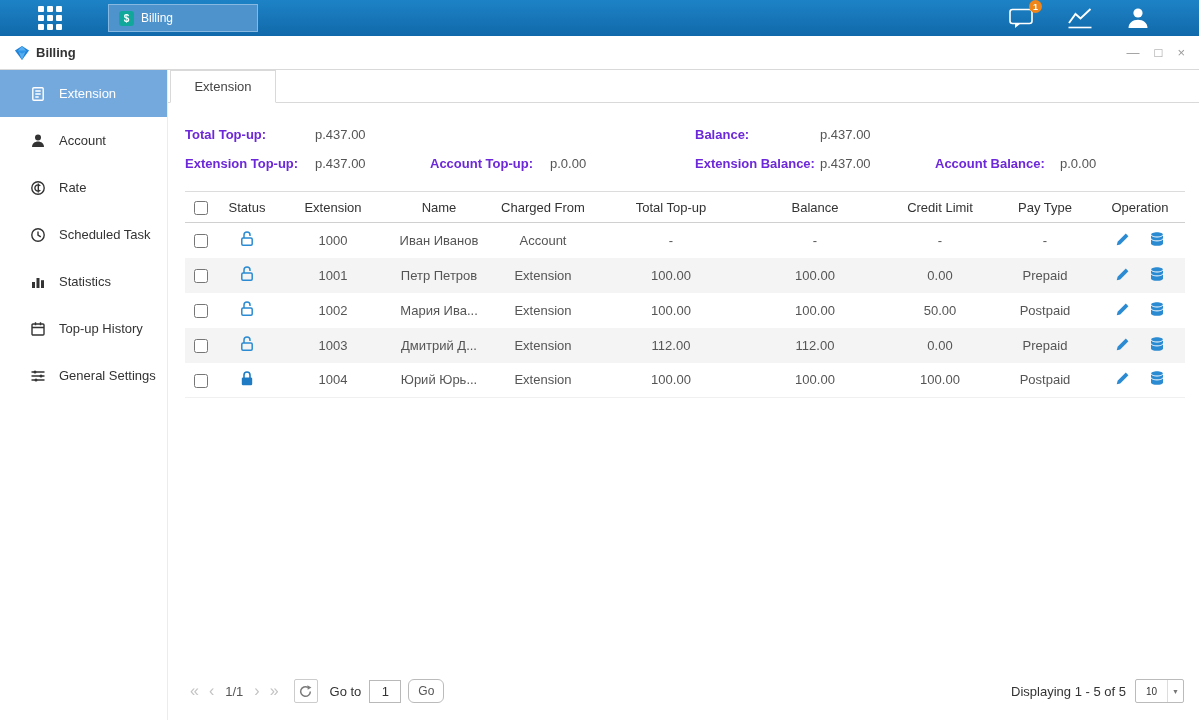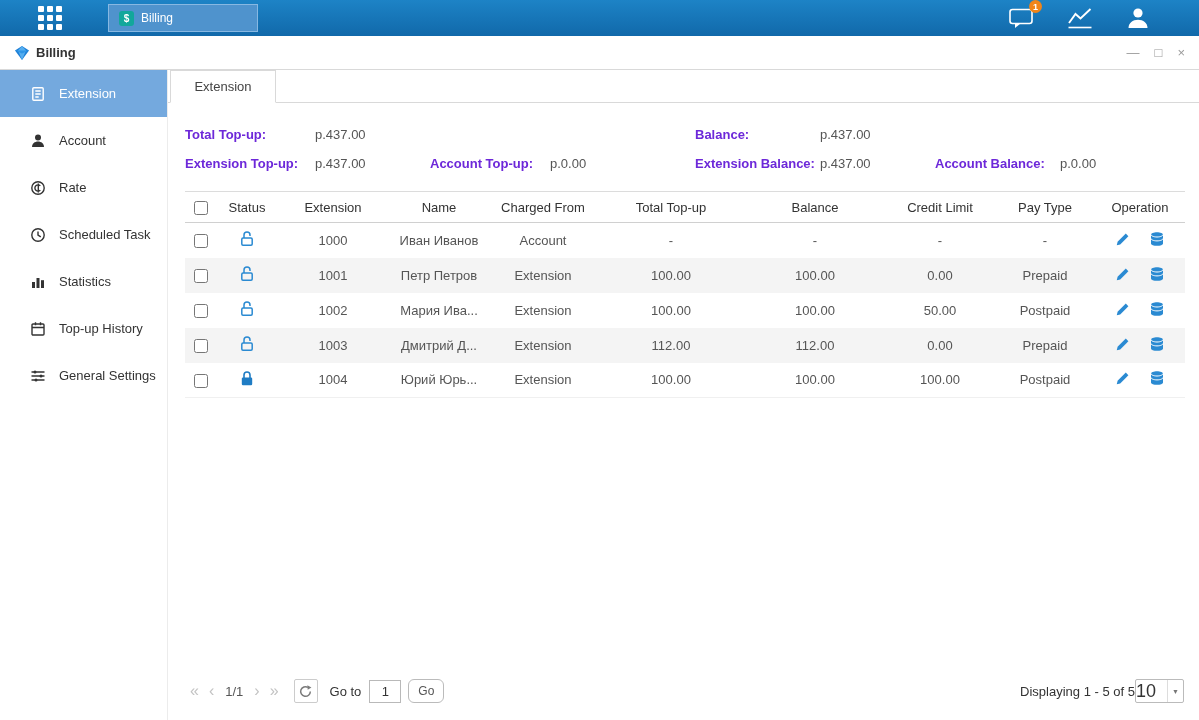--- a/index.html
+++ b/index.html
@@ -66,24 +66,24 @@
   .op-icon{display:inline-block;line-height:0;cursor:pointer;margin:0 8px}
 
   
   .pagination{margin-top:auto;display:flex;align-items:center;padding:14px 0 17px;font-size:13px;color:#555;flex-shrink:0}
   .pg-nav{font-size:16px;color:#c3c3c3;margin:0 5px;user-select:none;cursor:default;line-height:1}
   .page-ind{margin:0 6px;color:#555}
   .refresh-btn{width:24px;height:24px;border:1px solid #ccc;border-radius:2px;background:#fff;display:flex;align-items:center;justify-content:center;margin:0 12px 0 10px;cursor:pointer}
   .goto-label{margin-right:8px;color:#333}
   .goto-input{width:32px;height:23px;border:1px solid #b9b9b9;text-align:center;font-size:13px;font-family:inherit;margin-right:7px;color:#333}
   .go-btn{height:24px;padding:0 9px;border:1px solid #bbb;background:#fff;font-size:12px;color:#555;border-radius:6px;cursor:pointer;font-family:inherit}
-  .pg-right{margin-left:auto;display:flex;align-items:center;gap:0}
+  .pg-right{margin-left:auto;display:flex;align-items:center;gap:9px}
   .displaying{color:#333}
   .page-size{width:49px;height:24px;border:1px solid #bbb;border-radius:2px;background:#fff;display:flex;align-items:center;cursor:pointer}
-  .page-size .val{flex:1;text-align:left;font-size:18px;color:#333}
+  .page-size .val{flex:1;text-align:center;font-size:10px;color:#333}
   .page-size .caret{width:16px;height:100%;display:flex;align-items:center;justify-content:center;border-left:1px solid #ddd;color:#777;font-size:7px}
 </style>
 </head>
 <body>
 
 <div class="screen">
 
   <div class="topbar">
     <div class="apps">
       <i></i>

